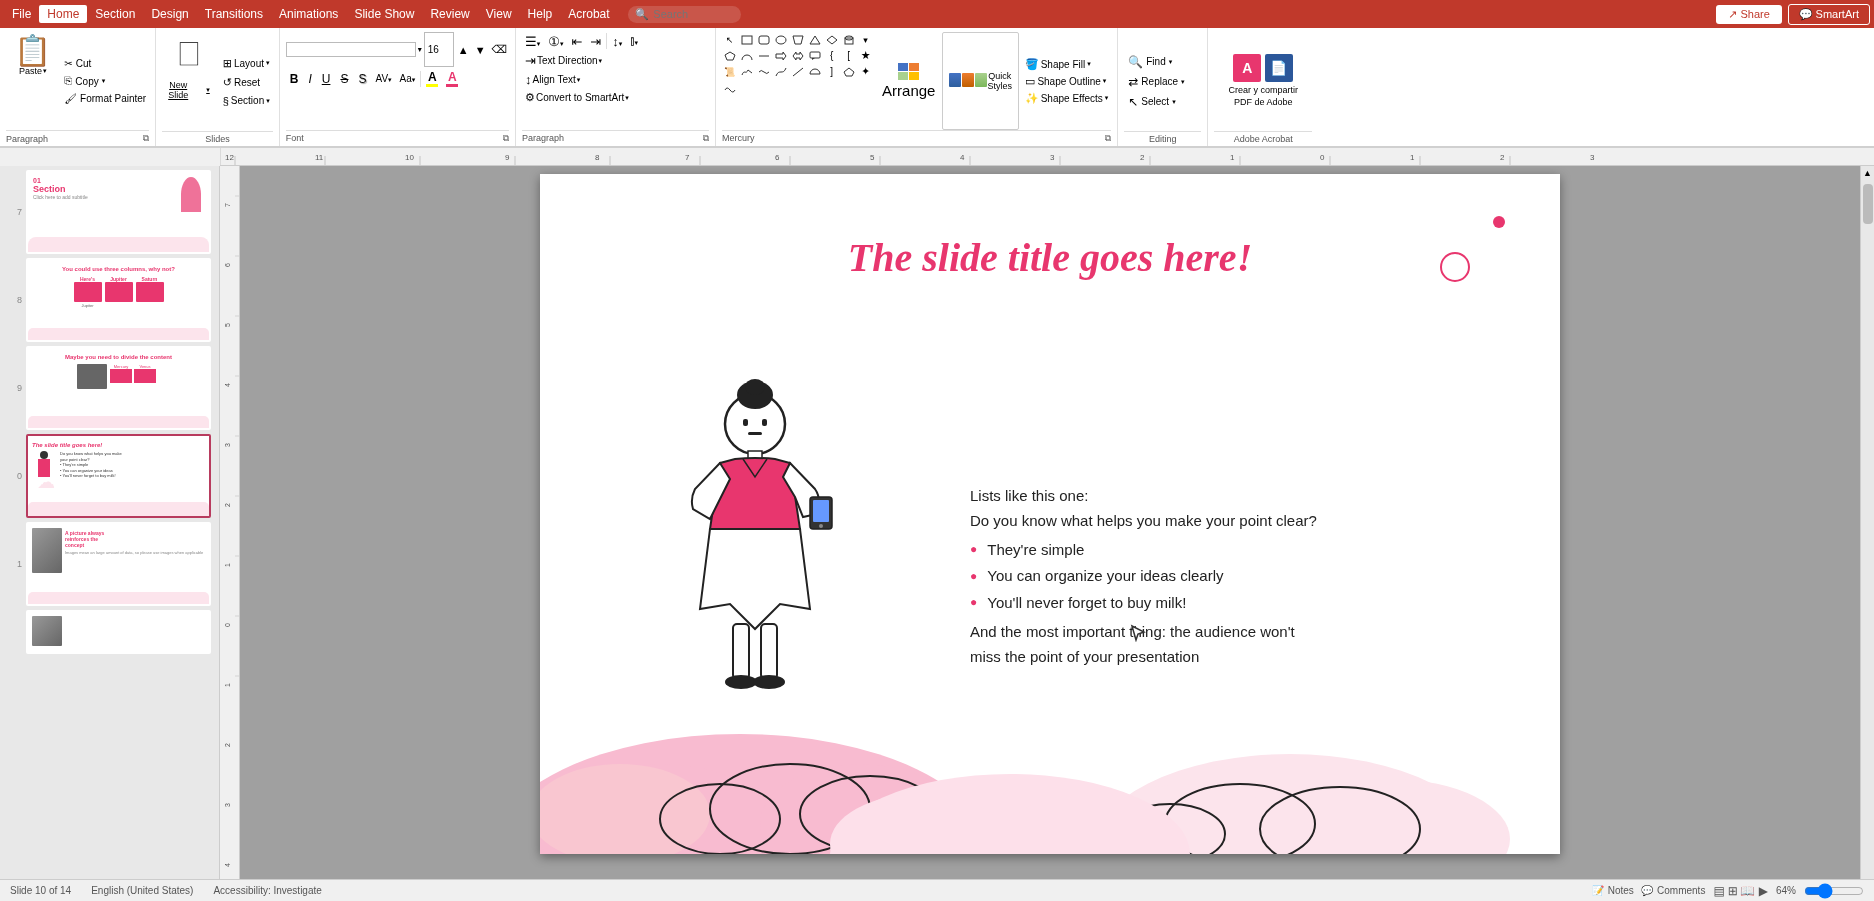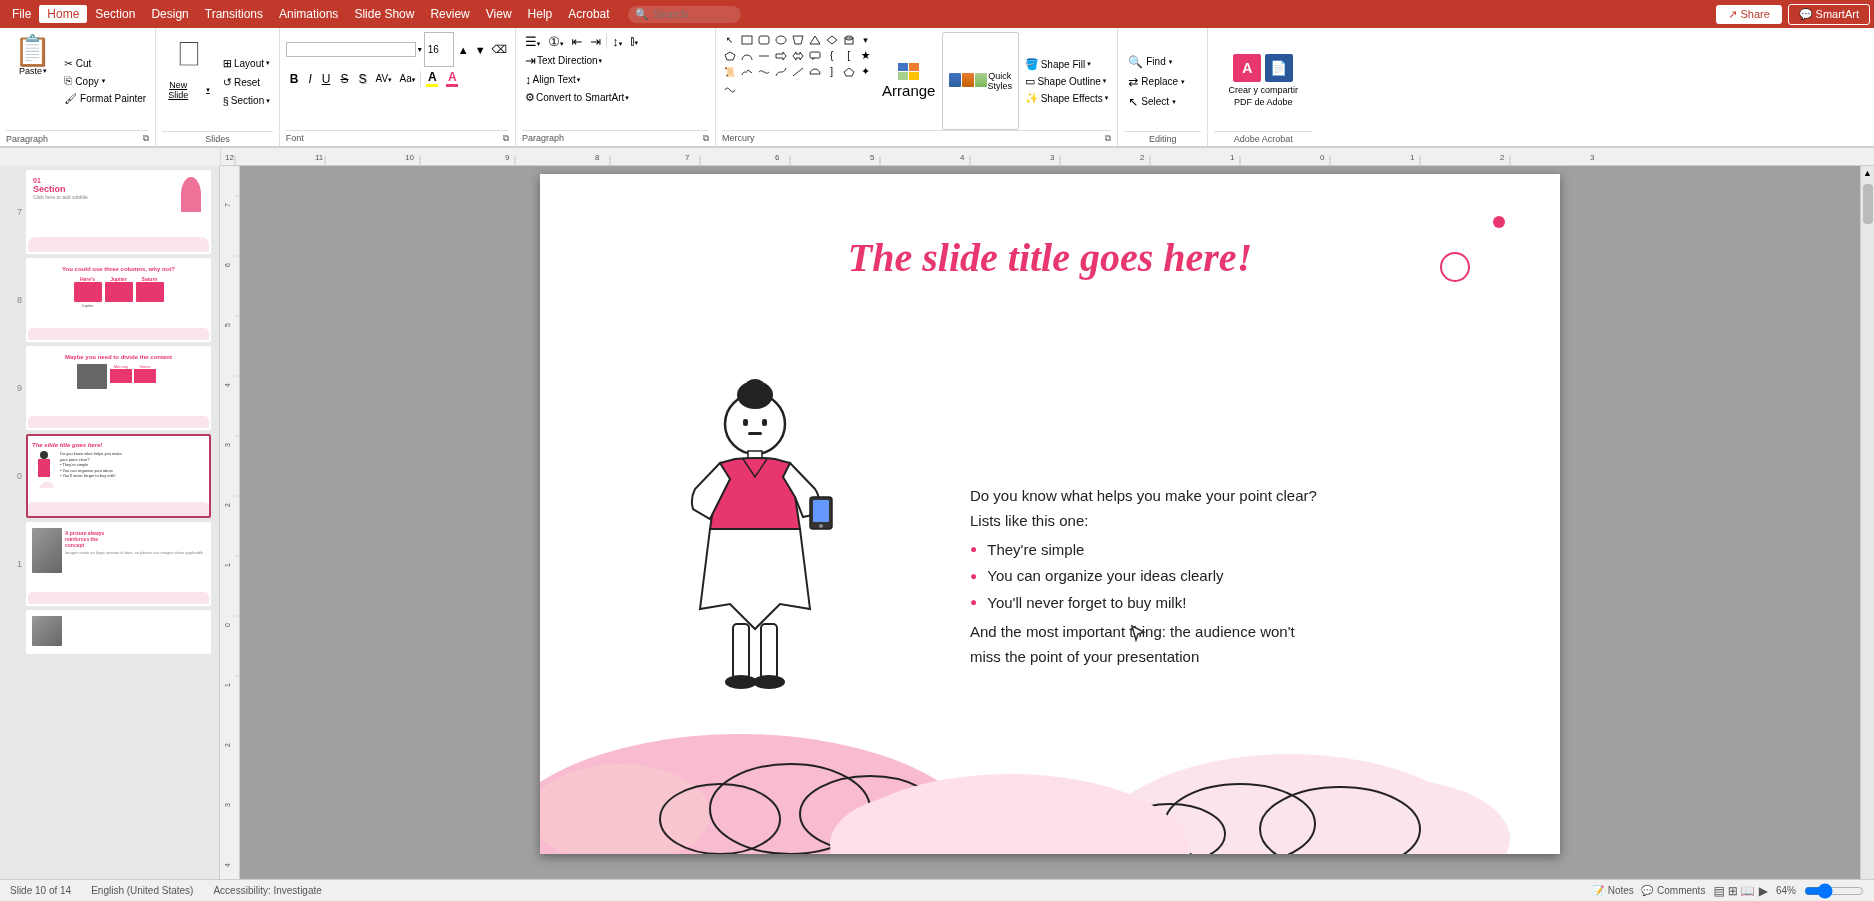--- a/index.html
+++ b/index.html
@@ -592,22 +592,22 @@
       <div style="width:1020px; height:680px; background:white; position:relative; box-shadow:0 3px 10px rgba(0,0,0,0.4); overflow:hidden; flex-shrink:0;">
 
         <div style="position:absolute; top:42px; right:55px; width:12px; height:12px; border-radius:50%; background:#e8366e;"></div>
         <div style="position:absolute; top:78px; right:90px; width:30px; height:30px; border-radius:50%; border:2px solid #e8366e; background:transparent;"></div>
 
         <div style="position:absolute; top:60px; left:80px; right:80px; text-align:center; font-size:40px; font-weight:900; color:#e8366e; font-style:italic; font-family:Georgia, 'Times New Roman', serif;">
           <span>The slide title goes here!</span>
         </div>
 
         <div style="position:absolute; top:310px; left:430px; right:30px; font-size:15px; color:#222; line-height:1.65; font-family:'Segoe UI', Arial, sans-serif;">
+          <p>Lists like this one:</p>
           <p>Do you know what helps you make your point clear?</p>
-          <p>Lists like this one:</p>
           <ul style="list-style:none; padding:0; margin:4px 0;">
             <li style="display:flex; align-items:center; gap:10px; margin-bottom:2px;">
               <span style="color:#e8366e; font-size:12px;">●</span>
               <span>They're simple</span>
             </li>
             <li style="display:flex; align-items:center; gap:10px; margin-bottom:2px;">
               <span style="color:#e8366e; font-size:12px;">●</span>
               <span>You can organize your ideas clearly</span>
             </li>
             <li style="display:flex; align-items:center; gap:10px; margin-bottom:2px;">

